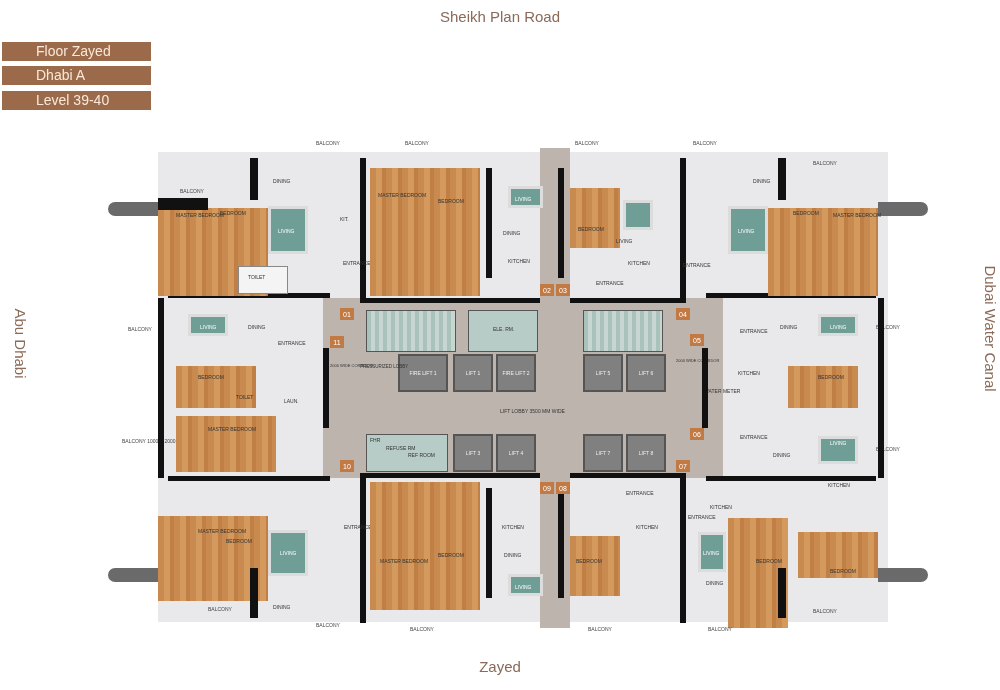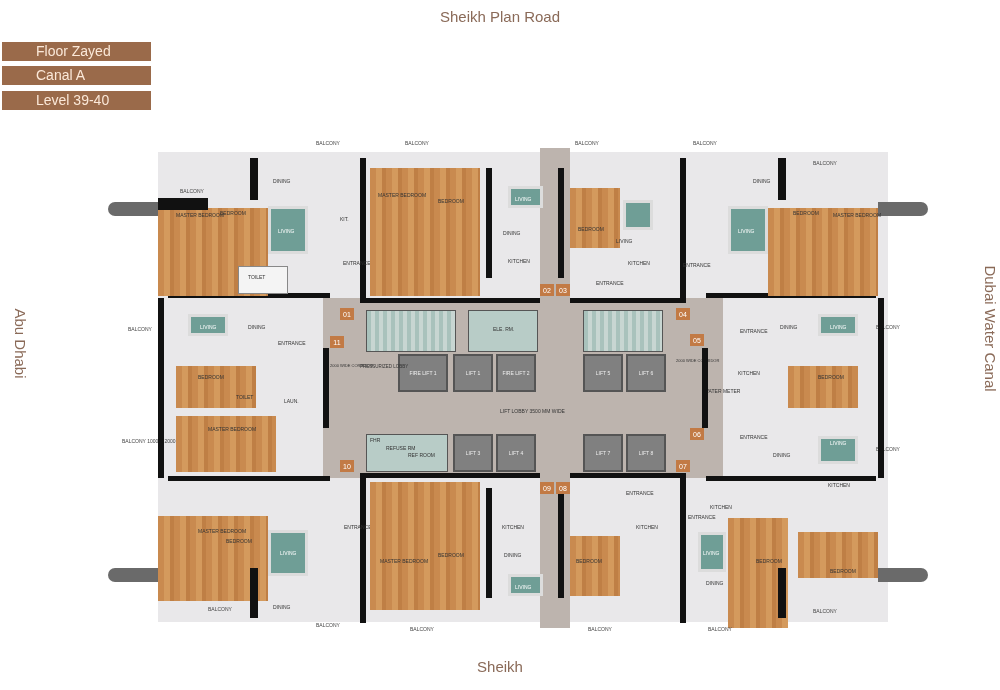--- a/index.html
+++ b/index.html
@@ -22,26 +22,26 @@
   .room{position:absolute;font-size:5px;color:#333;text-transform:uppercase;white-space:nowrap}
   .door{position:absolute;background:#c27a45;color:#fff;font-size:7px;width:14px;height:12px;display:flex;align-items:center;justify-content:center}
   .balc{position:absolute;font-size:5px;color:#444;text-transform:uppercase}
   .bath{position:absolute;background:#f4f4f4;border:1px solid #888}
   .bump{position:absolute;background:#6a6a6a;border-radius:9px 0 0 9px}
 </style>
 </head>
 <body>
 
 <div class="road road-top">Sheikh Plan Road</div>
-<div class="road road-bottom">Sheikh</div>
+<div class="road road-bottom">Zayed</div>
 <div class="road road-left">Abu Dhabi</div>
 <div class="road road-right">Dubai Water Canal</div>
 
 <div class="tag" style="top:42px">Floor Zayed</div>
-<div class="tag" style="top:66px">Canal A</div>
+<div class="tag" style="top:66px">Dhabi A</div>
 <div class="tag" style="top:91px">Level 39-40</div>
 
 <div class="plan">
 
   <div class="floor" style="left:50px;top:14px;width:730px;height:470px"></div>
 
   <div class="core" style="left:215px;top:160px;width:400px;height:180px"></div>
   <div class="core" style="left:432px;top:10px;width:30px;height:480px"></div>
   <div class="core" style="left:222px;top:160px;width:28px;height:180px"></div>
   <div class="core" style="left:570px;top:160px;width:28px;height:180px"></div>

